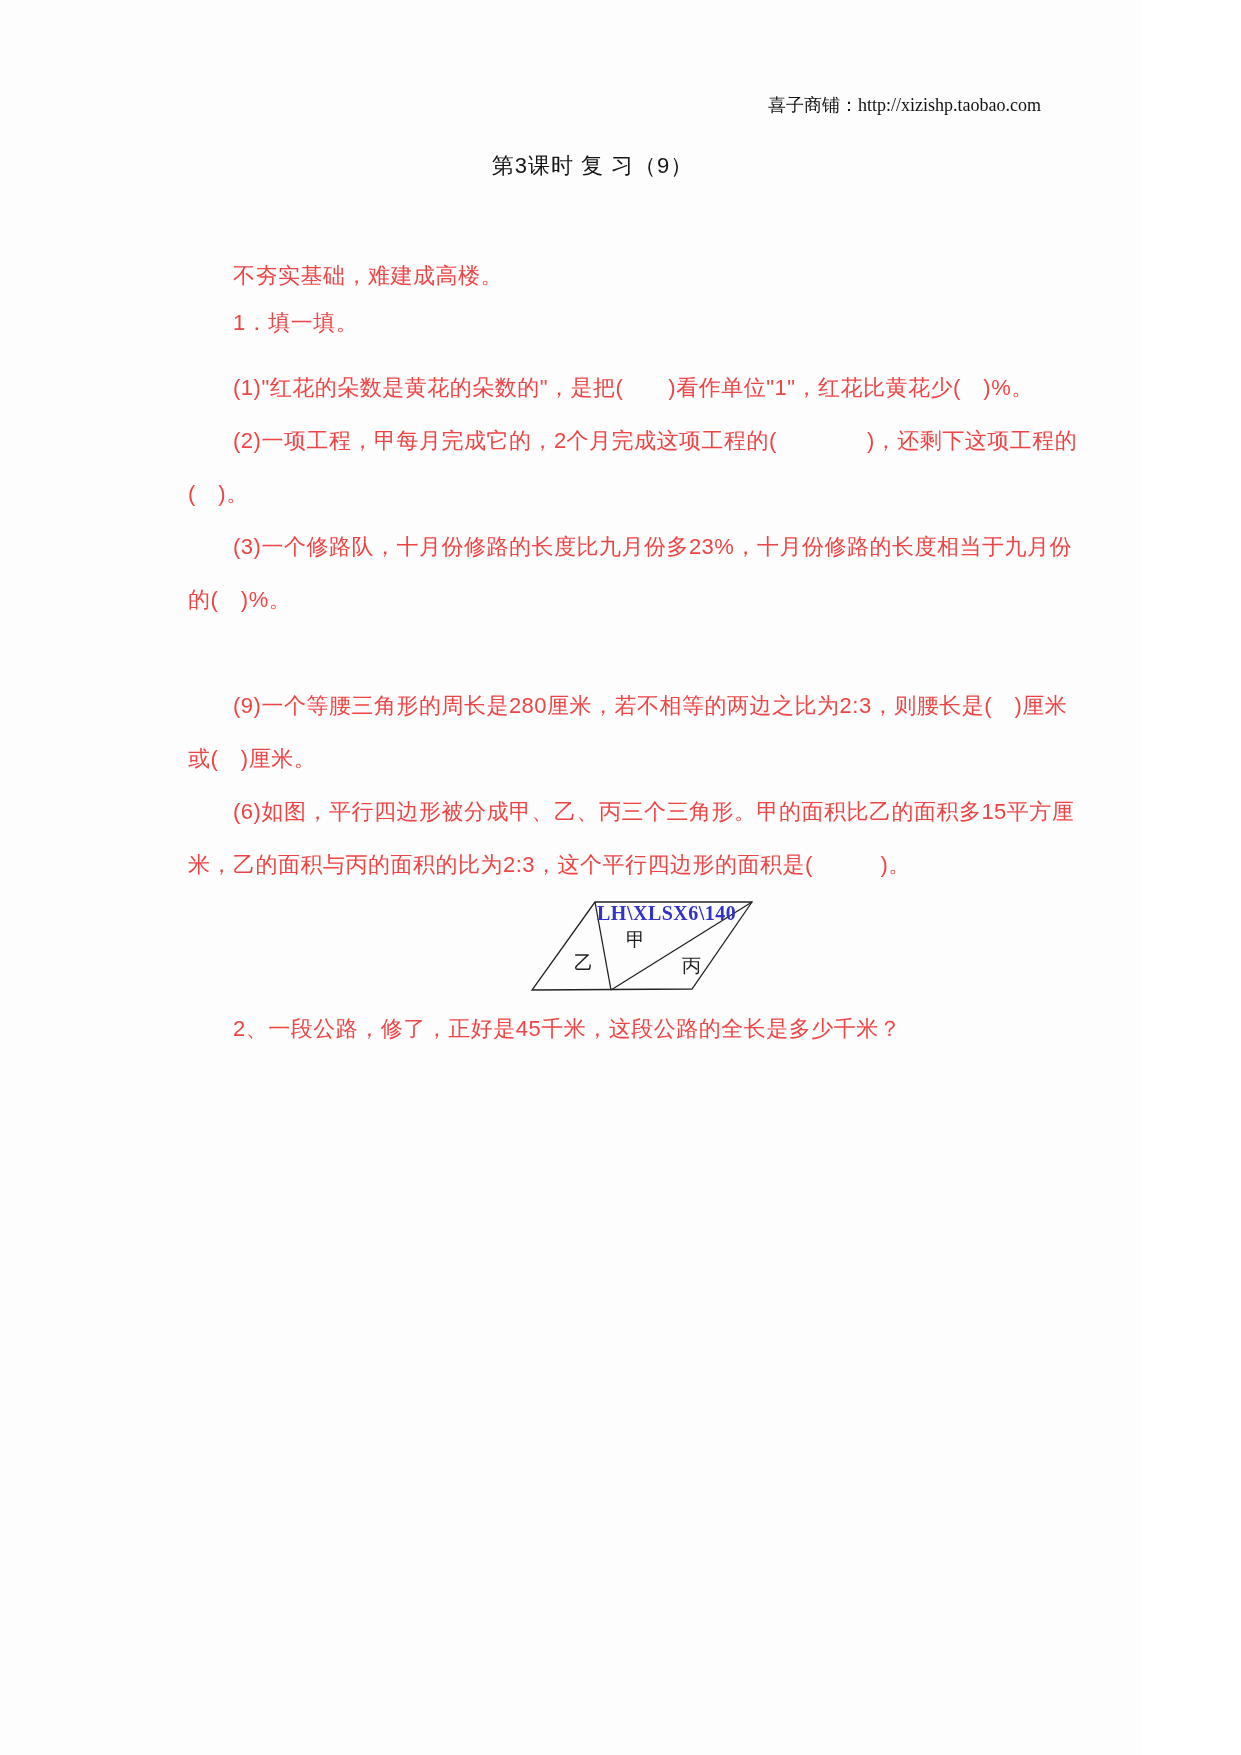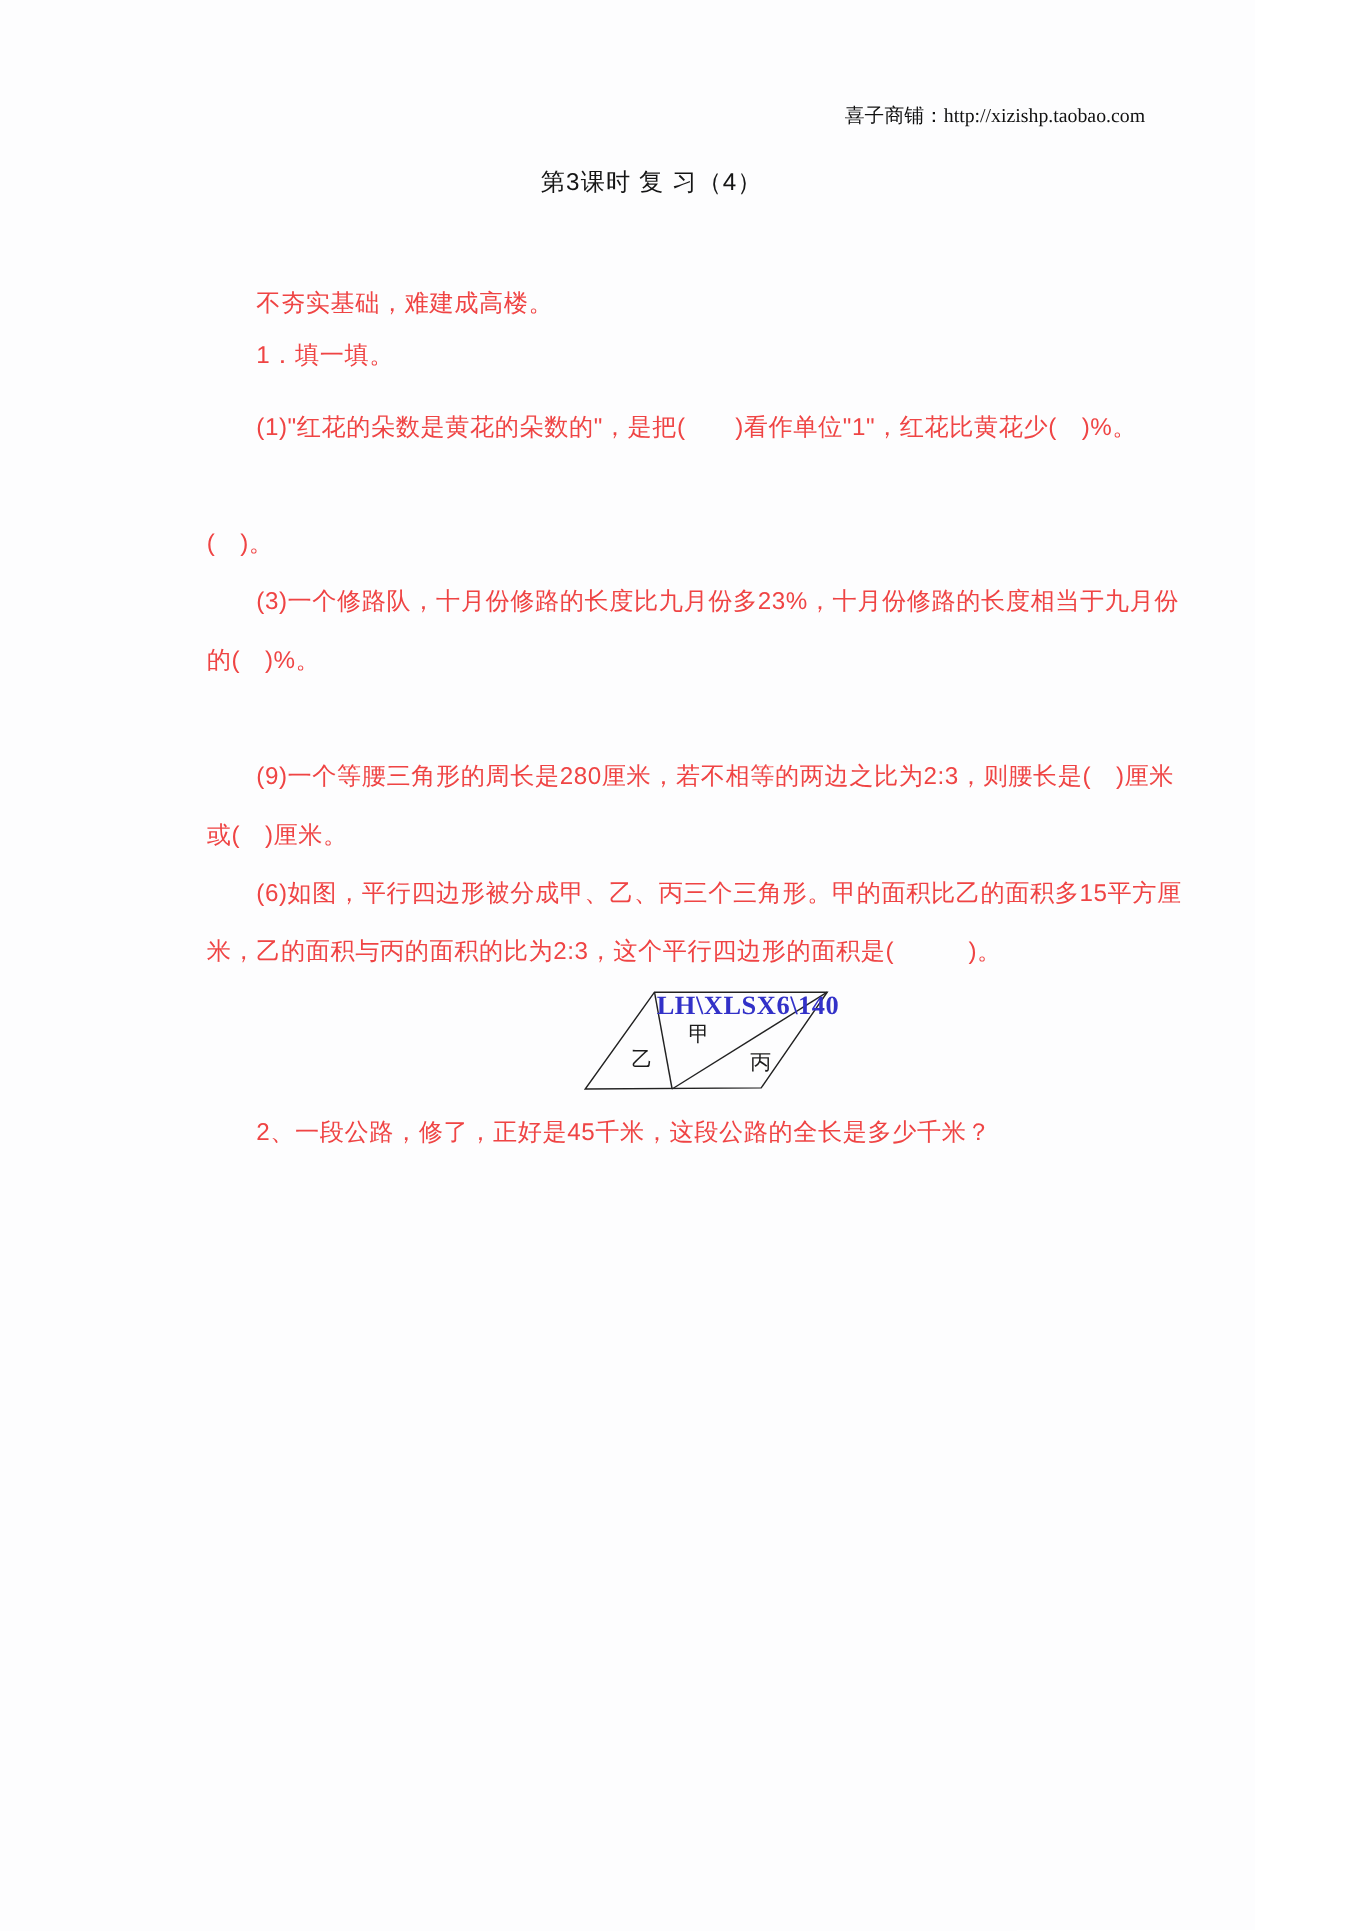--- a/index.html
+++ b/index.html
@@ -31,37 +31,38 @@
   .indent { left:233px; }
   .flush  { left:188px; }
   .figure {
     position:absolute; left:525px; top:893px;
     width:240px; height:106px;
   }
   .figure svg { position:absolute; left:0; top:0; }
   .fig-placeholder {
     position:absolute; left:72px; top:9px;
     font-family:"Liberation Serif", serif;
-    font-weight:bold; font-size:24px;
+    font-weight:bold; font-size:20px;
     letter-spacing:0.5px;
     white-space:pre;
   }
 </style>
 </head>
 <body>
 
 <div class="page">
 
   <div class="header">喜子商铺：http://xizishp.taobao.com</div>
 
-  <div class="title">第3课时 复 习（4）</div>
+  <div class="title">第3课时 复 习（9）</div>
 
   <div class="line indent" style="top:263px">不夯实基础，难建成高楼。</div>
   <div class="line indent" style="top:310px">1．填一填。</div>
   <div class="line indent" style="top:375px">(1)"红花的朵数是黄花的朵数的"，是把(　　)看作单位"1"，红花比黄花少(　)%。</div>
+  <div class="line indent" style="top:428px">(2)一项工程，甲每月完成它的，2个月完成这项工程的(　　　　)，还剩下这项工程的</div>
   <div class="line flush" style="top:481px">(　)。</div>
   <div class="line indent" style="top:534px">(3)一个修路队，十月份修路的长度比九月份多23%，十月份修路的长度相当于九月份</div>
   <div class="line flush" style="top:587px">的(　)%。</div>
   <div class="line indent" style="top:693px">(9)一个等腰三角形的周长是280厘米，若不相等的两边之比为2:3，则腰长是(　)厘米</div>
   <div class="line flush" style="top:746px">或(　)厘米。</div>
   <div class="line indent" style="top:799px">(6)如图，平行四边形被分成甲、乙、丙三个三角形。甲的面积比乙的面积多15平方厘</div>
   <div class="line flush" style="top:852px">米，乙的面积与丙的面积的比为2:3，这个平行四边形的面积是(　　　)。</div>
 
   <div class="figure">
     <svg width="240" height="106" viewBox="0 0 240 106">

